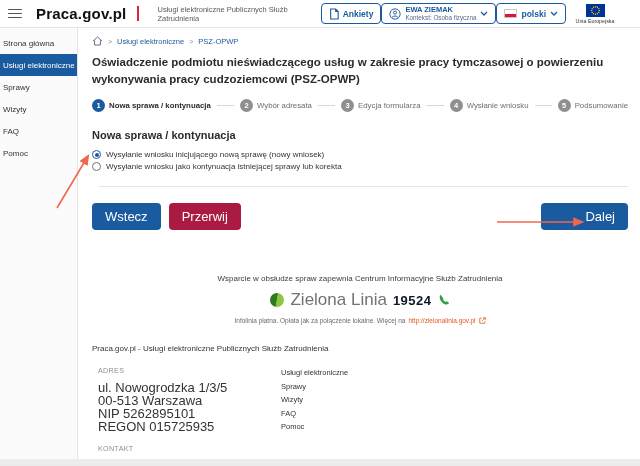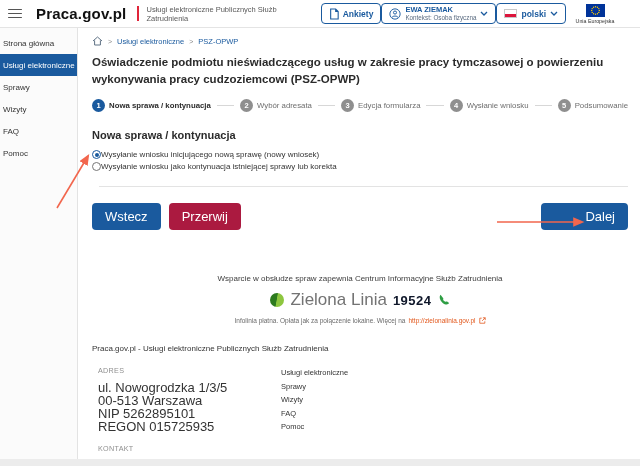--- a/index.html
+++ b/index.html
@@ -7,21 +7,21 @@
     font-family:"Liberation Sans", sans-serif; color:#333; }
   .page { position:relative; width:640px; height:466px; }
 
   
   .header { height:28px; display:flex; align-items:center; background:#fff;
     border-bottom:1px solid #e4e4e4; padding:0 20px 0 8px; position:relative; z-index:2; }
   .hamburger { width:14px; display:flex; flex-direction:column; gap:2.5px; margin-right:14px; cursor:pointer; }
   .hamburger span { height:1.6px; background:#555; border-radius:1px; }
   .logo { font-size:15px; font-weight:bold; color:#111; letter-spacing:.2px; }
   .logo-divider { width:2px; height:15px; background:#e0253a; margin:0 8px 0 10px; }
-  .tagline { font-size:7.5px; color:#5a5a5a; width:150px; line-height:1.2; }
+  .tagline { font-size:7.5px; color:#5a5a5a; width:150px; line-height:1.2;margin-left:11px; }
   .header-right { margin-left:auto; display:flex; align-items:center; }
   .hbtn { display:flex; align-items:center; gap:4px; border:1.5px solid #1a5a9e; border-radius:4px;
     background:#fff; height:21px; padding:0 7px; color:#1a5a9e; font-weight:bold; font-size:8.5px; cursor:pointer; }
   .hbtn .sub { display:flex; flex-direction:column; align-items:flex-start; line-height:1.15; }
   .hbtn .sub .nm { font-size:7.5px; font-weight:bold; color:#1a5a9e; }
   .hbtn .sub .ctx { font-size:6.3px; font-weight:normal; color:#5a6b80; }
   .flag-pl { width:13px; height:9px; border:0.5px solid #c9c9c9; display:flex; flex-direction:column; }
   .flag-pl i { flex:1; } .flag-pl i.w { background:#fff; } .flag-pl i.r { background:#dc143c; }
   .eu-block { display:flex; flex-direction:column; align-items:center; margin-left:4px; width:50px; }
   .eu-label { font-size:5.3px; color:#333; margin-top:1px; white-space:nowrap; }
@@ -49,21 +49,21 @@
   .step .circ { width:13px; height:13px; border-radius:50%; background:#8f8f8f; color:#fff;
     font-size:7.5px; font-weight:bold; display:flex; align-items:center; justify-content:center; }
   .step .lbl { font-size:7.8px; color:#6e6e6e; }
   .step.active .circ { background:#1a5a9e; }
   .step.active .lbl { font-weight:bold; color:#2b2b2b; }
   .connector { flex:1; height:1px; background:#d7d7d7; margin:0 6px; min-width:10px; }
 
   .section-heading { margin-top:17px; font-size:11px; font-weight:bold; color:#2b2b2b; }
 
   .radios { margin-top:9px; display:flex; flex-direction:column; gap:3px; }
-  .radio-row { display:flex; align-items:center; cursor:pointer;text-align:center; }
+  .radio-row { display:flex; align-items:center; gap:5px; cursor:pointer;text-align:center; }
   .radio { width:9px; height:9px; border:1px solid #767676; border-radius:50%; position:relative;
     background:#fff; flex-shrink:0; }
   .radio.checked { border-color:#1a5a9e; }
   .radio.checked::after { content:""; position:absolute; inset:1.5px; border-radius:50%; background:#1a5a9e; }
   .radio-label { font-size:8px; color:#333; }
 
   .divider { margin-top:15px; border-top:1px solid #e3e3e3; margin-left:7px; }
 
   .btn-row { margin-top:16px; display:flex; align-items:center; gap:8px; }
   .btn { border:none; border-radius:4px; color:#fff; font-weight:normal; font-size:13px;

